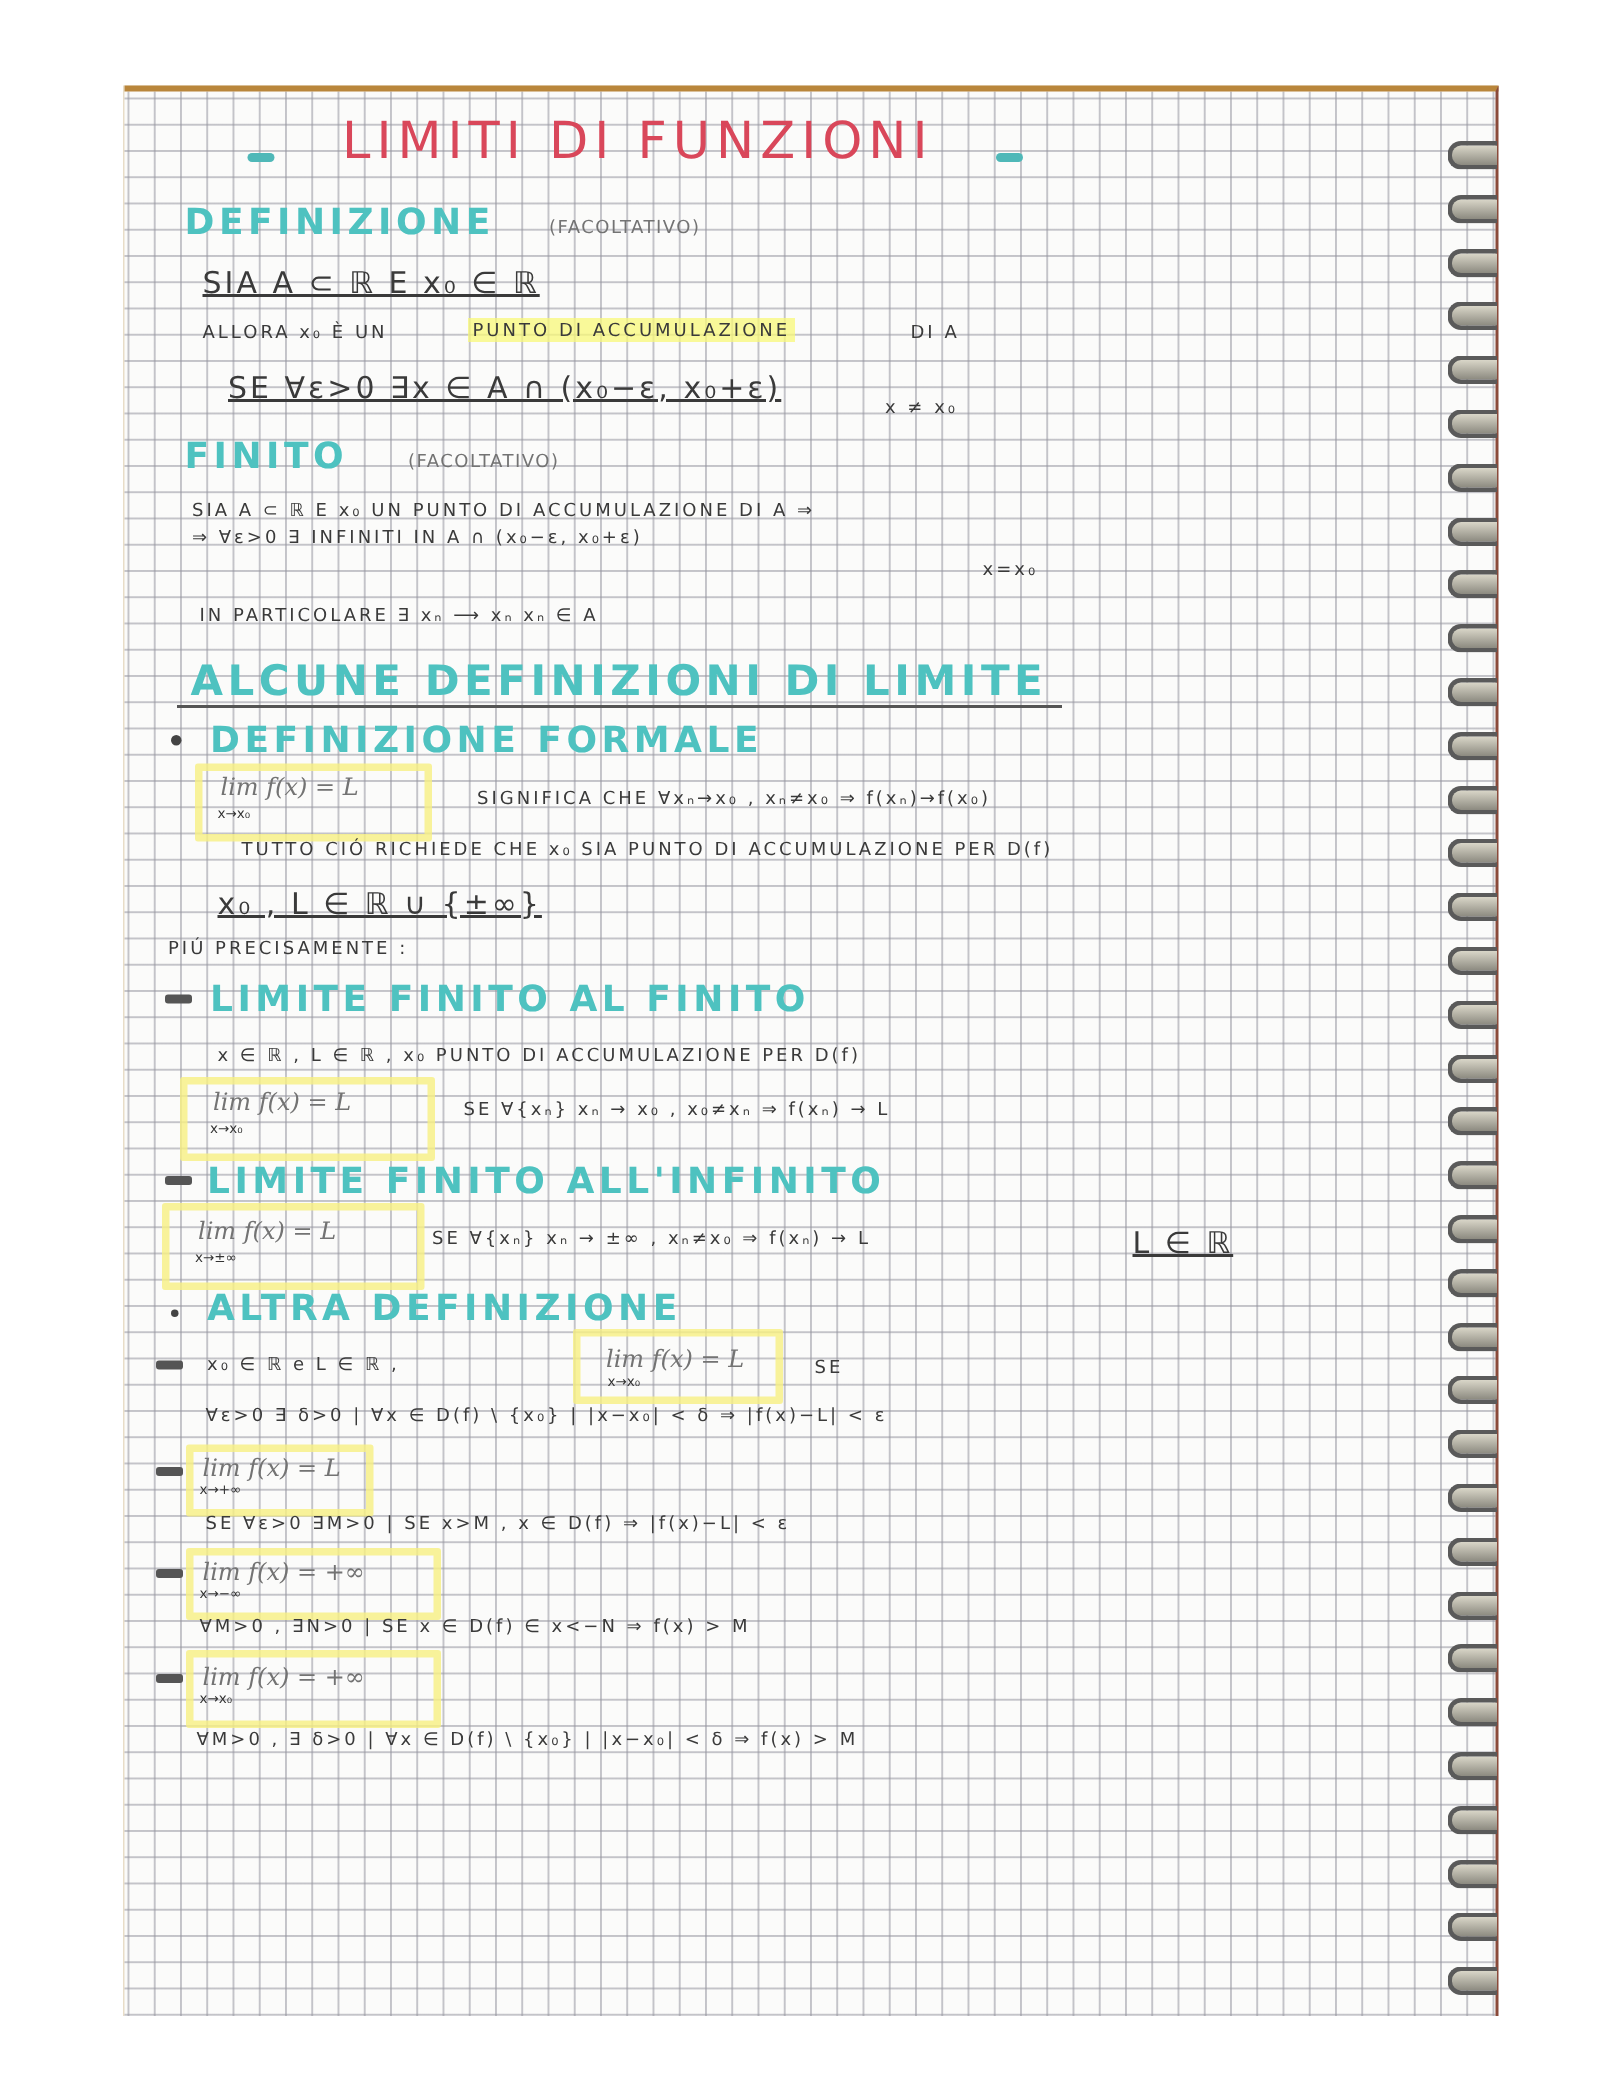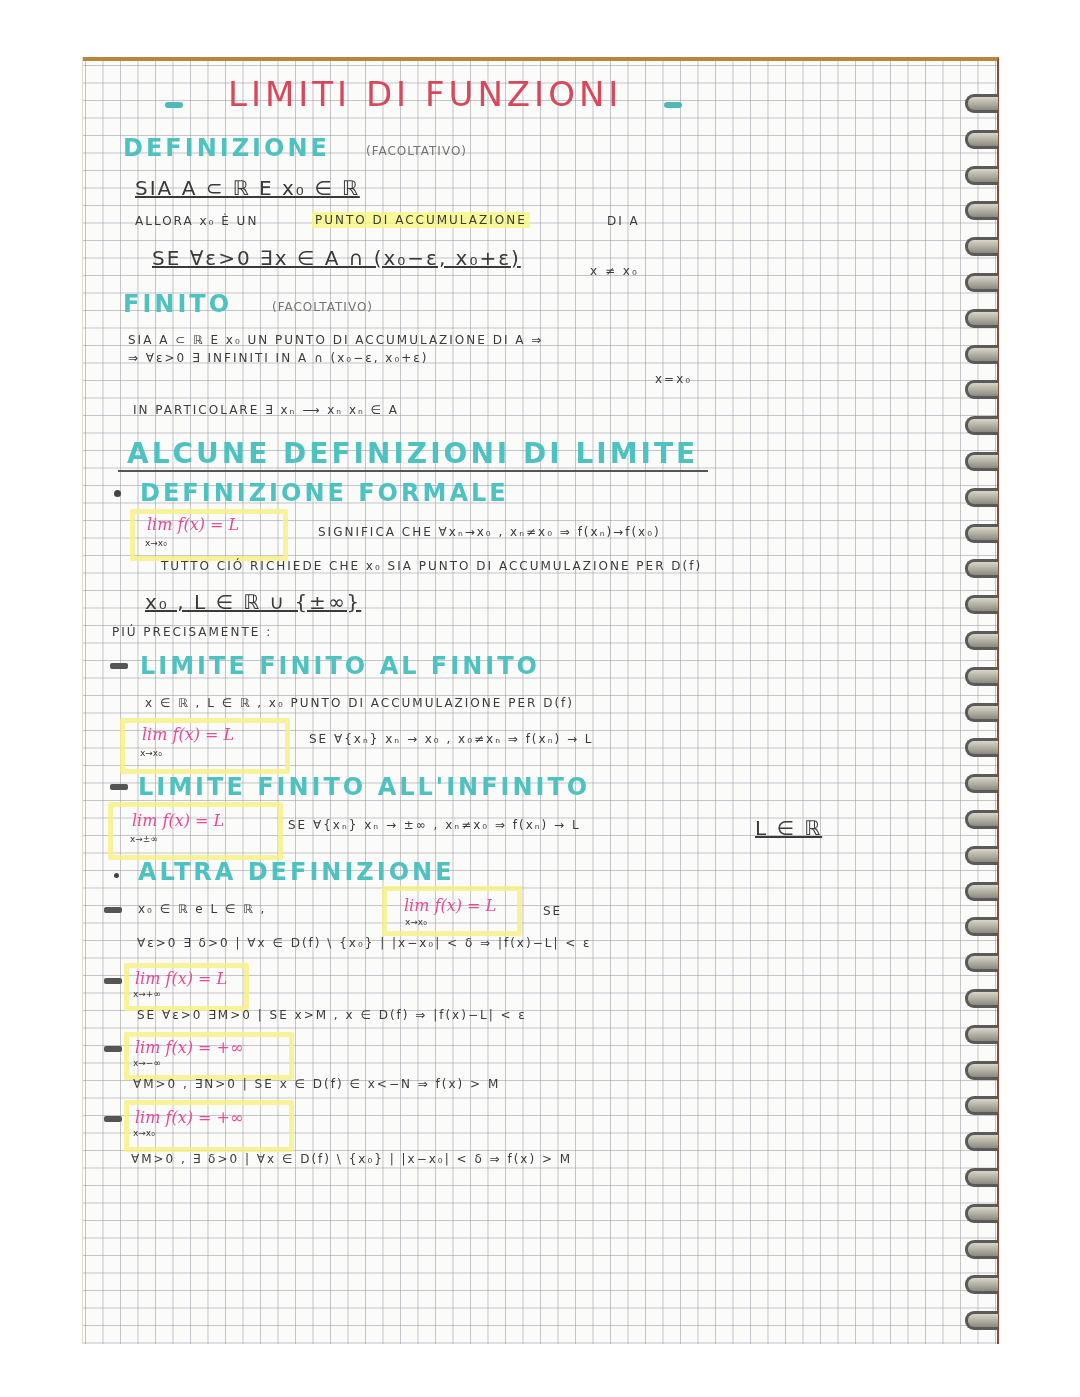--- a/index.html
+++ b/index.html
@@ -31,21 +31,21 @@
   .h-teal { color:#4ec2c0; font-size:24px; font-weight:bold; letter-spacing:3px; }
   .h-teal-lg { color:#4ec2c0; font-size:28px; font-weight:bold; letter-spacing:3px; }
   .note { color:#737373; font-size:12px; letter-spacing:1px; }
   .body { font-size:20px; letter-spacing:2px;text-decoration:underline; }
   .small { font-size:12px; letter-spacing:2px; }
   .hl { background:rgba(248,248,120,0.75); }
   .box { position:absolute; border:5px solid rgba(247,240,130,0.8); border-radius:2px; }
   .dash-dark { position:absolute; width:18px; height:6px; background:#555; border-radius:2px; }
   .bullet { position:absolute; width:7px; height:7px; background:#444; border-radius:50%; }
   .underline { position:absolute; height:2px; background:#555; }
-  .lim { font-family:"DejaVu Serif", serif; font-style:italic; font-size:16px; color:#ec4899; letter-spacing:0; }
+  .lim { font-family:"DejaVu Serif", serif; font-style:italic; font-size:16px; color:#737373; letter-spacing:0; }
   .sub { font-size:9px; letter-spacing:0; color:#333; }
 </style>
 </head>
 <body>
 
 <div class="page"></div>
 
 <div class="spiral" id="spiral">
     <div class="ring" style="top: 4px;"></div>
     <div class="ring" style="top: 39.8px;"></div>

